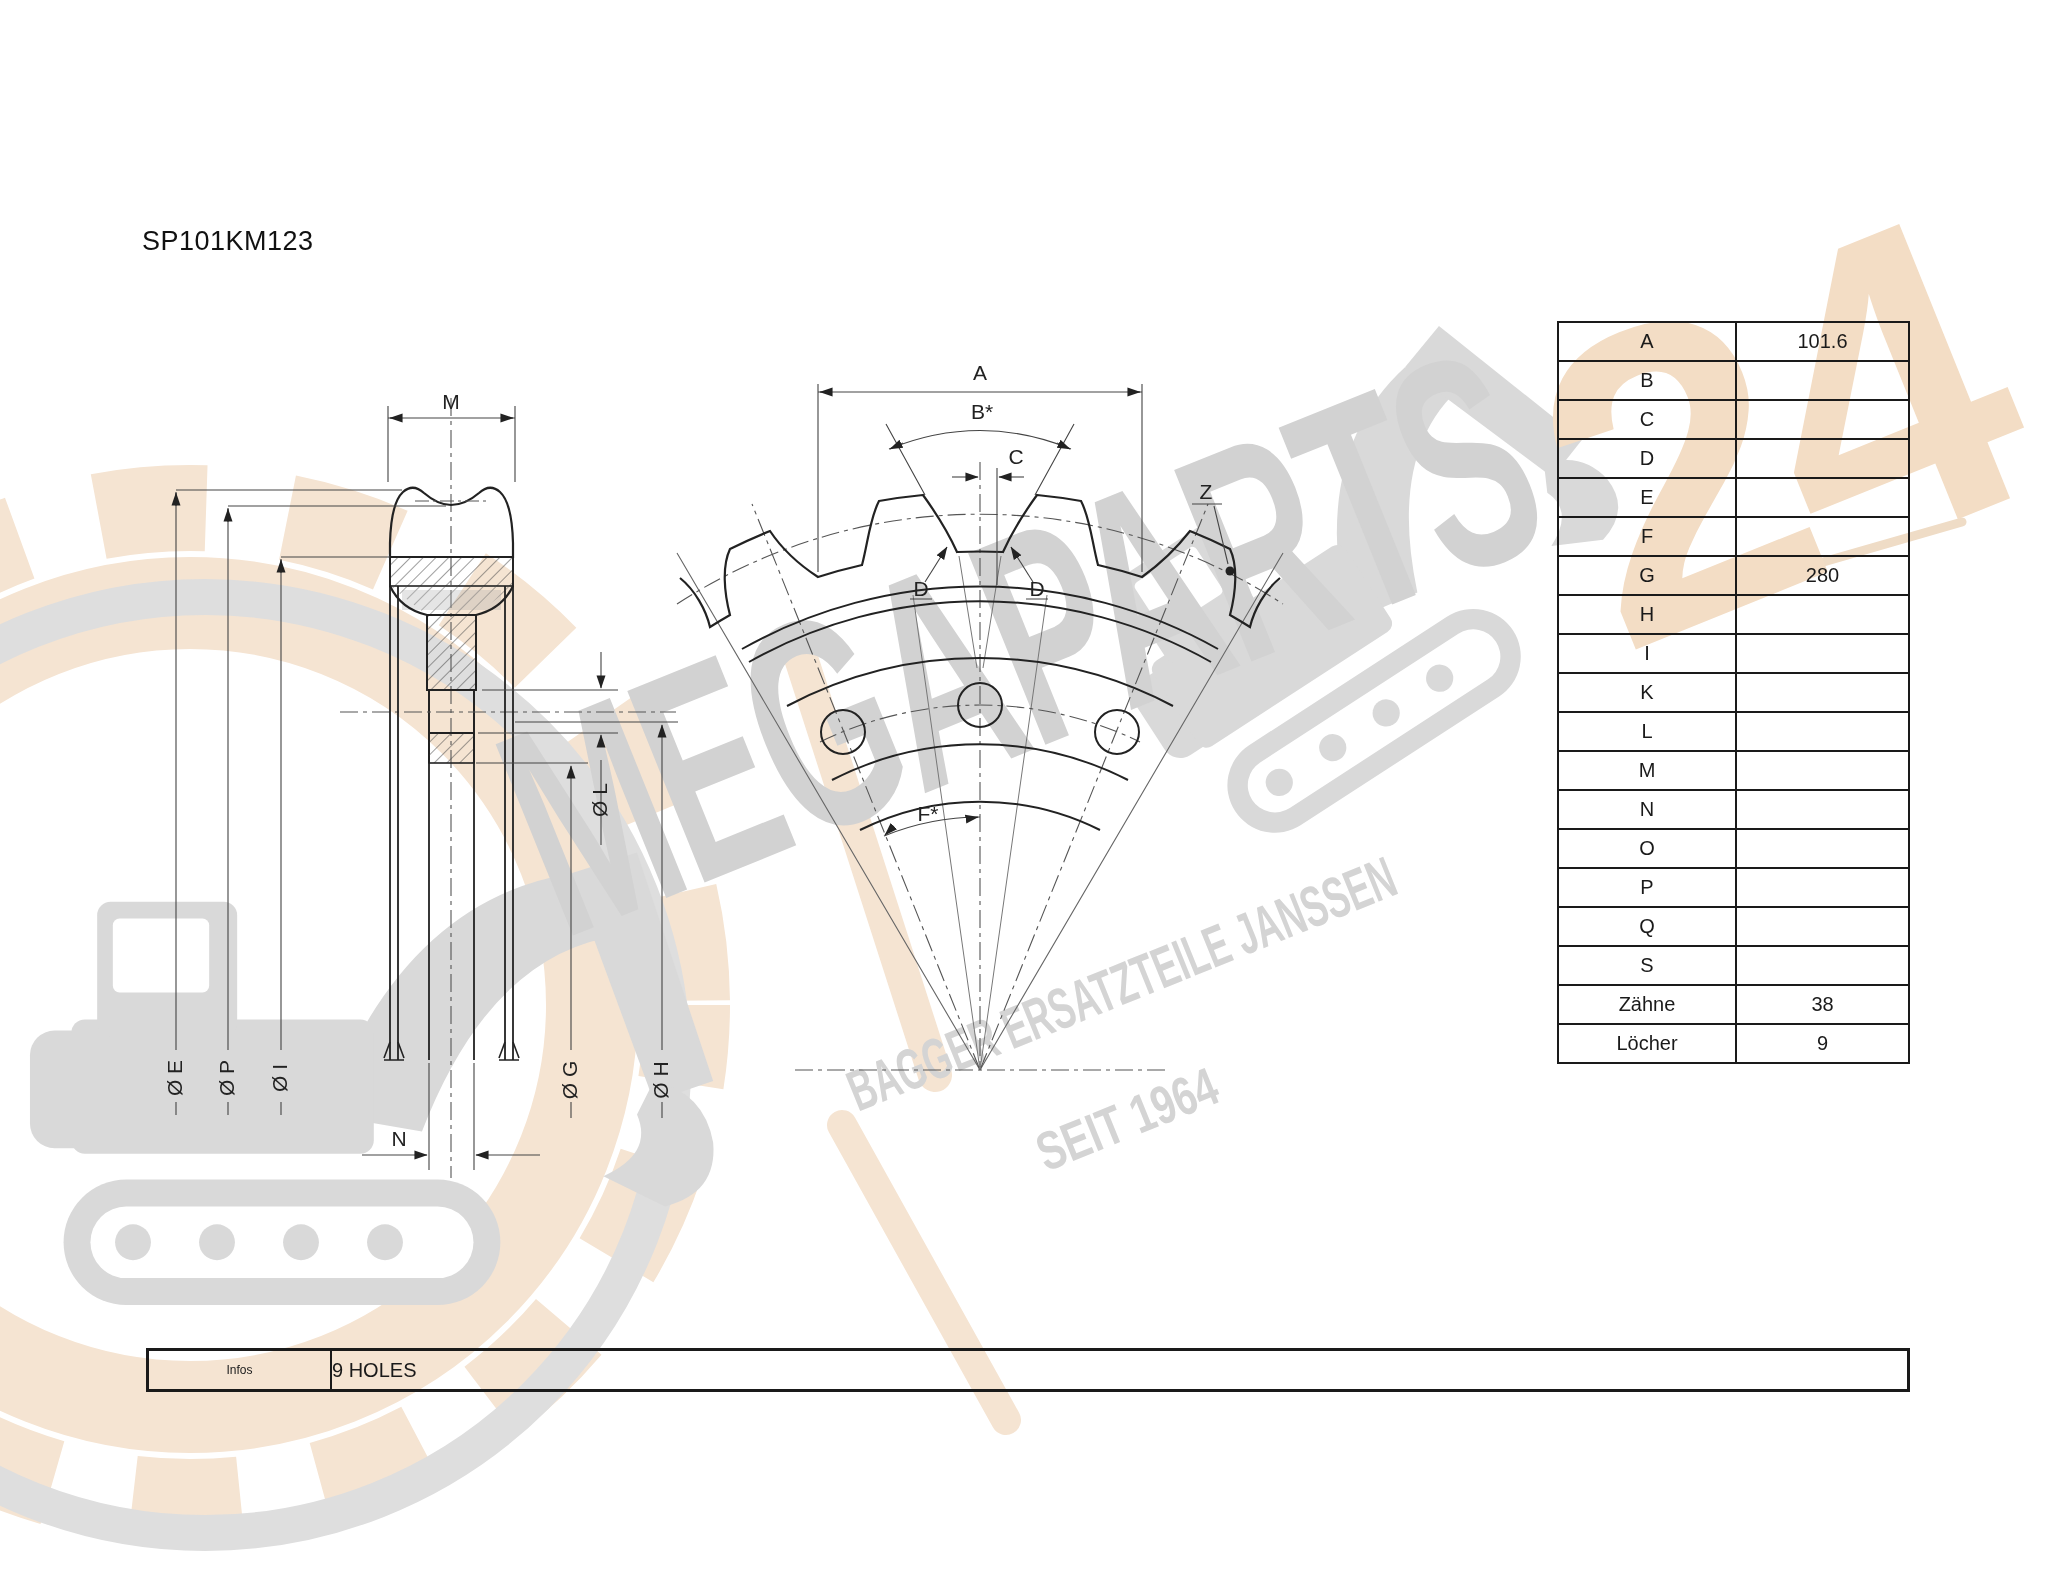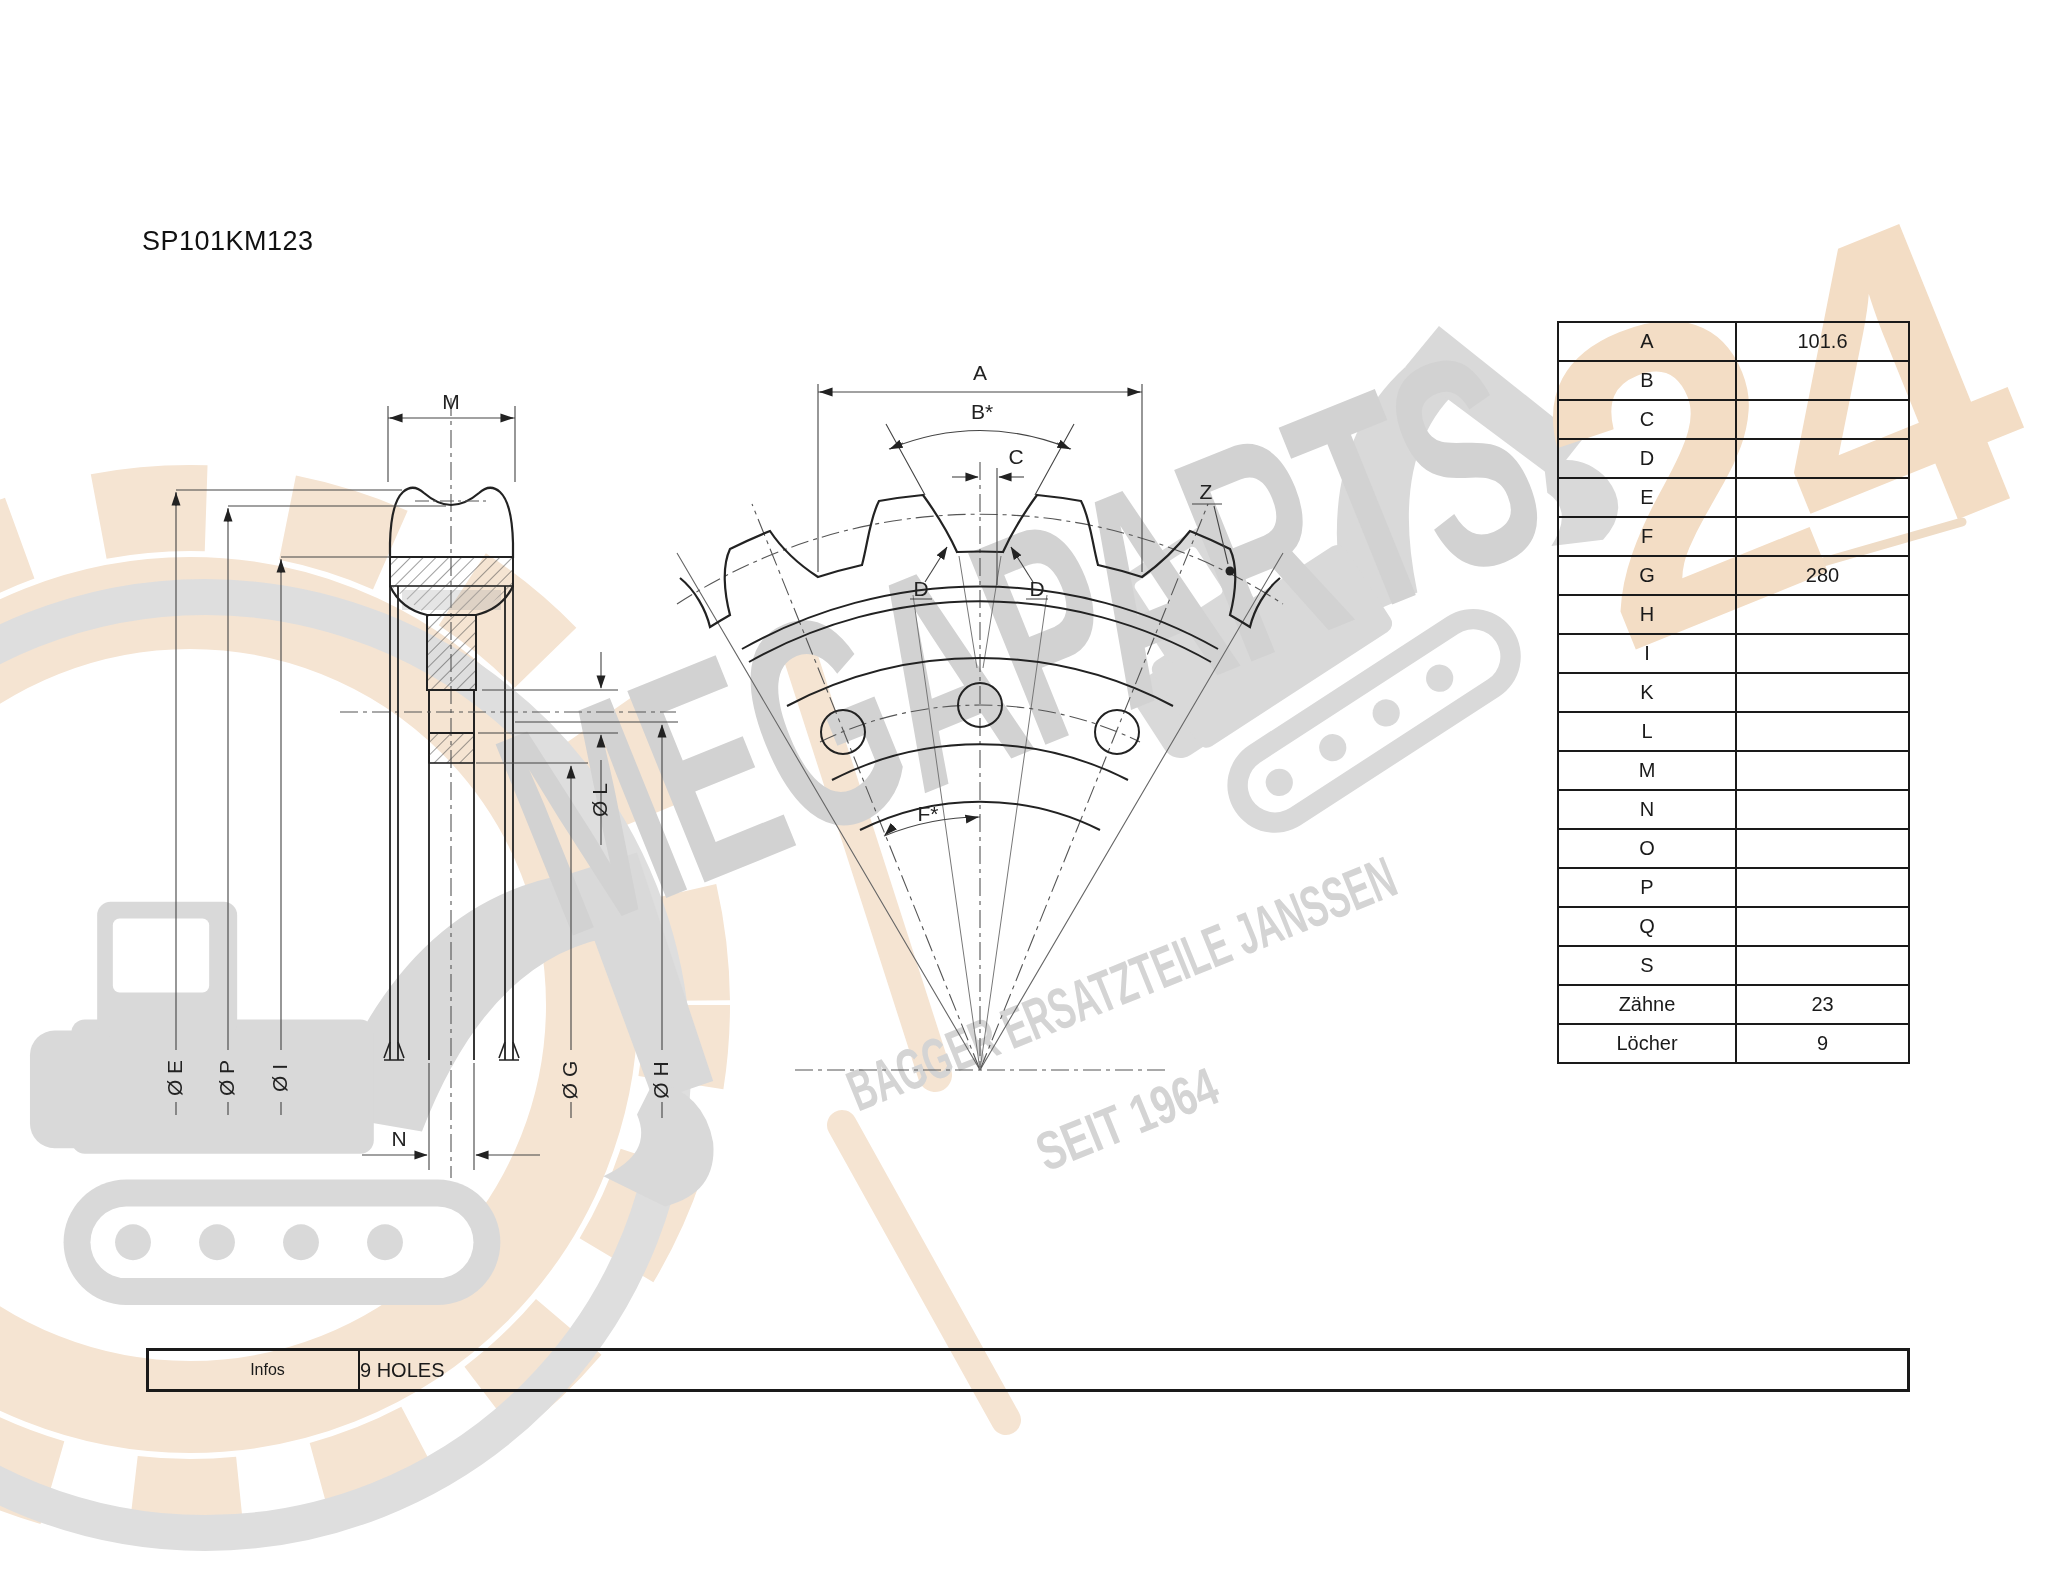--- a/index.html
+++ b/index.html
@@ -11,21 +11,21 @@
   
   .spec-table{position:absolute;left:1557px;top:321px;width:353px;border-collapse:collapse;
               table-layout:fixed;background:transparent;}
   .spec-table td{border:2px solid #1a1a1a;height:37px;padding:0;font-size:20px;text-align:center;
                  vertical-align:middle;background:transparent;}
   .spec-table td.lbl{width:176px;}
   
   .info-bar{position:absolute;left:146px;top:1348px;width:1764px;height:44px;
             border:3px solid #1a1a1a;box-sizing:border-box;display:flex;background:transparent;}
   .info-bar .cell-l{width:181px;border-right:2px solid #1a1a1a;display:flex;align-items:center;
-                    justify-content:center;font-size:16px;padding-left:28px;}
+                    justify-content:center;font-size:12px;}
   .info-bar .cell-r{flex:1;display:flex;align-items:center;padding-left:0;font-size:20px;}
   text{font-family:"Liberation Sans",sans-serif;}
   .dimtxt{font-size:21px;fill:#222;}
   .wm-big{font-weight:bold;}
 </style>
 </head>
 <body>
 
 <div class="stage">
 
@@ -286,21 +286,21 @@
     <tr>
           <td class="lbl">Q</td>
           <td></td>
         </tr>
     <tr>
           <td class="lbl">S</td>
           <td></td>
         </tr>
     <tr>
           <td class="lbl">Zähne</td>
-          <td>23</td>
+          <td>38</td>
         </tr>
     <tr>
           <td class="lbl">Löcher</td>
           <td>9</td>
         </tr>
   </tbody>
 </table>
 
 <div class="info-bar">
   <div class="cell-l">Infos</div>

